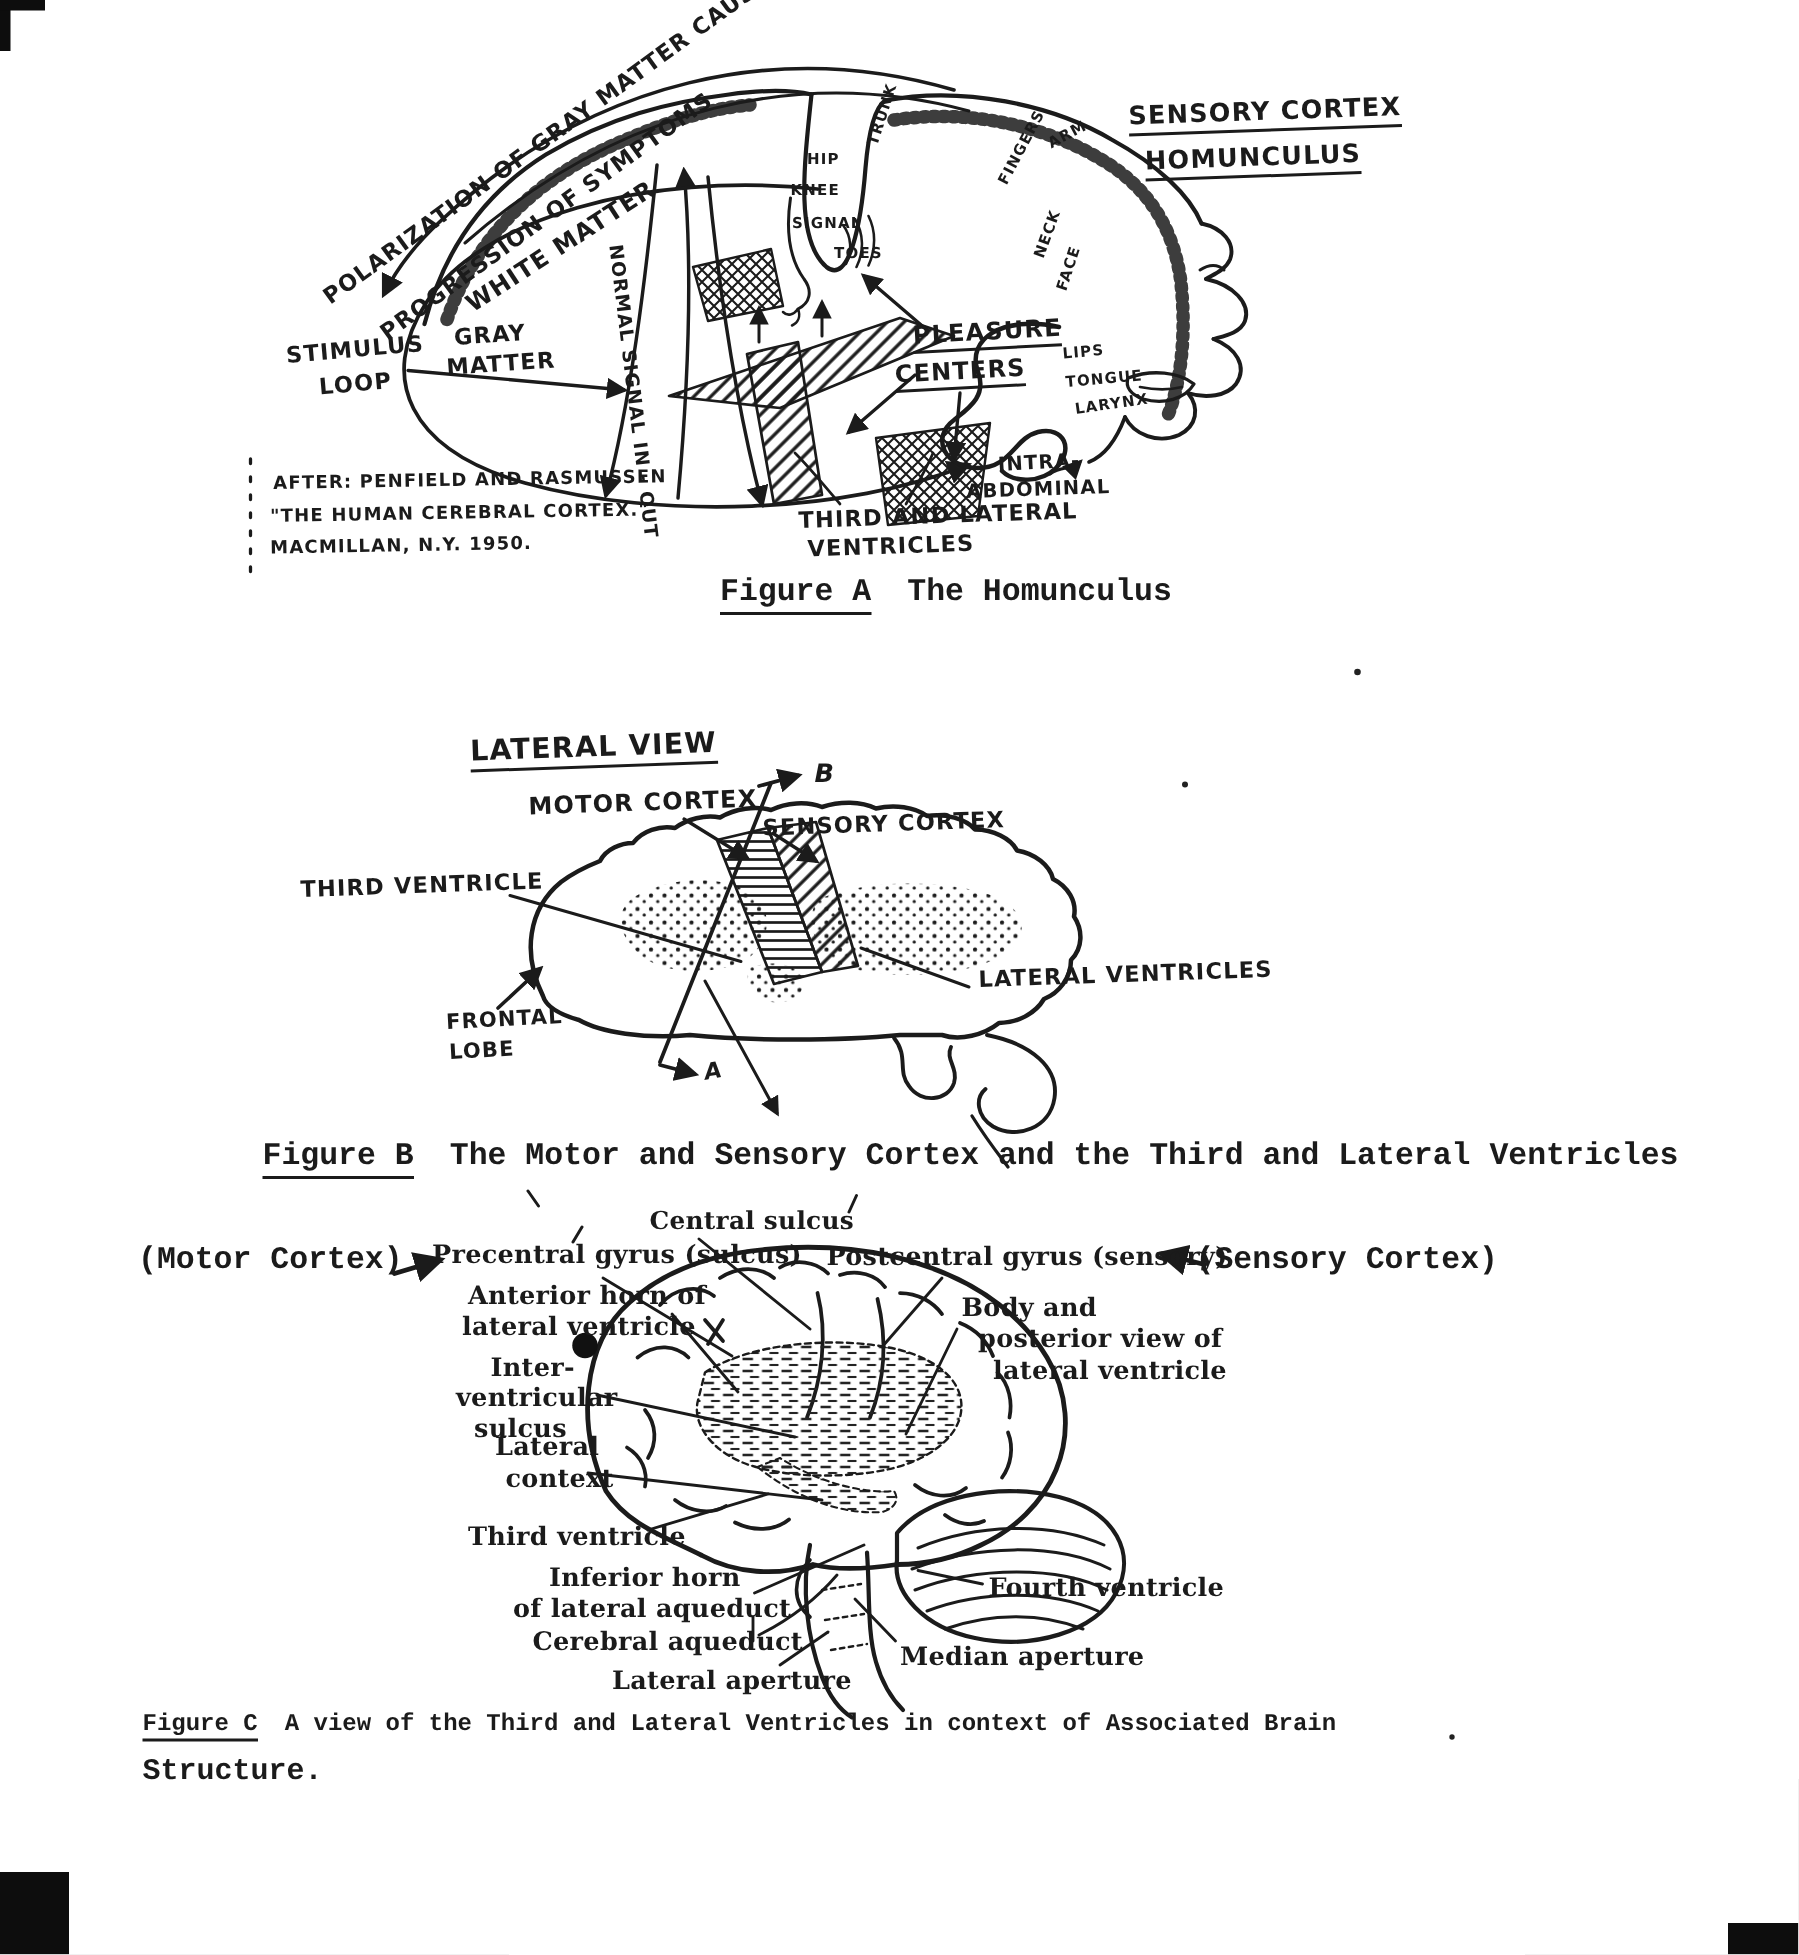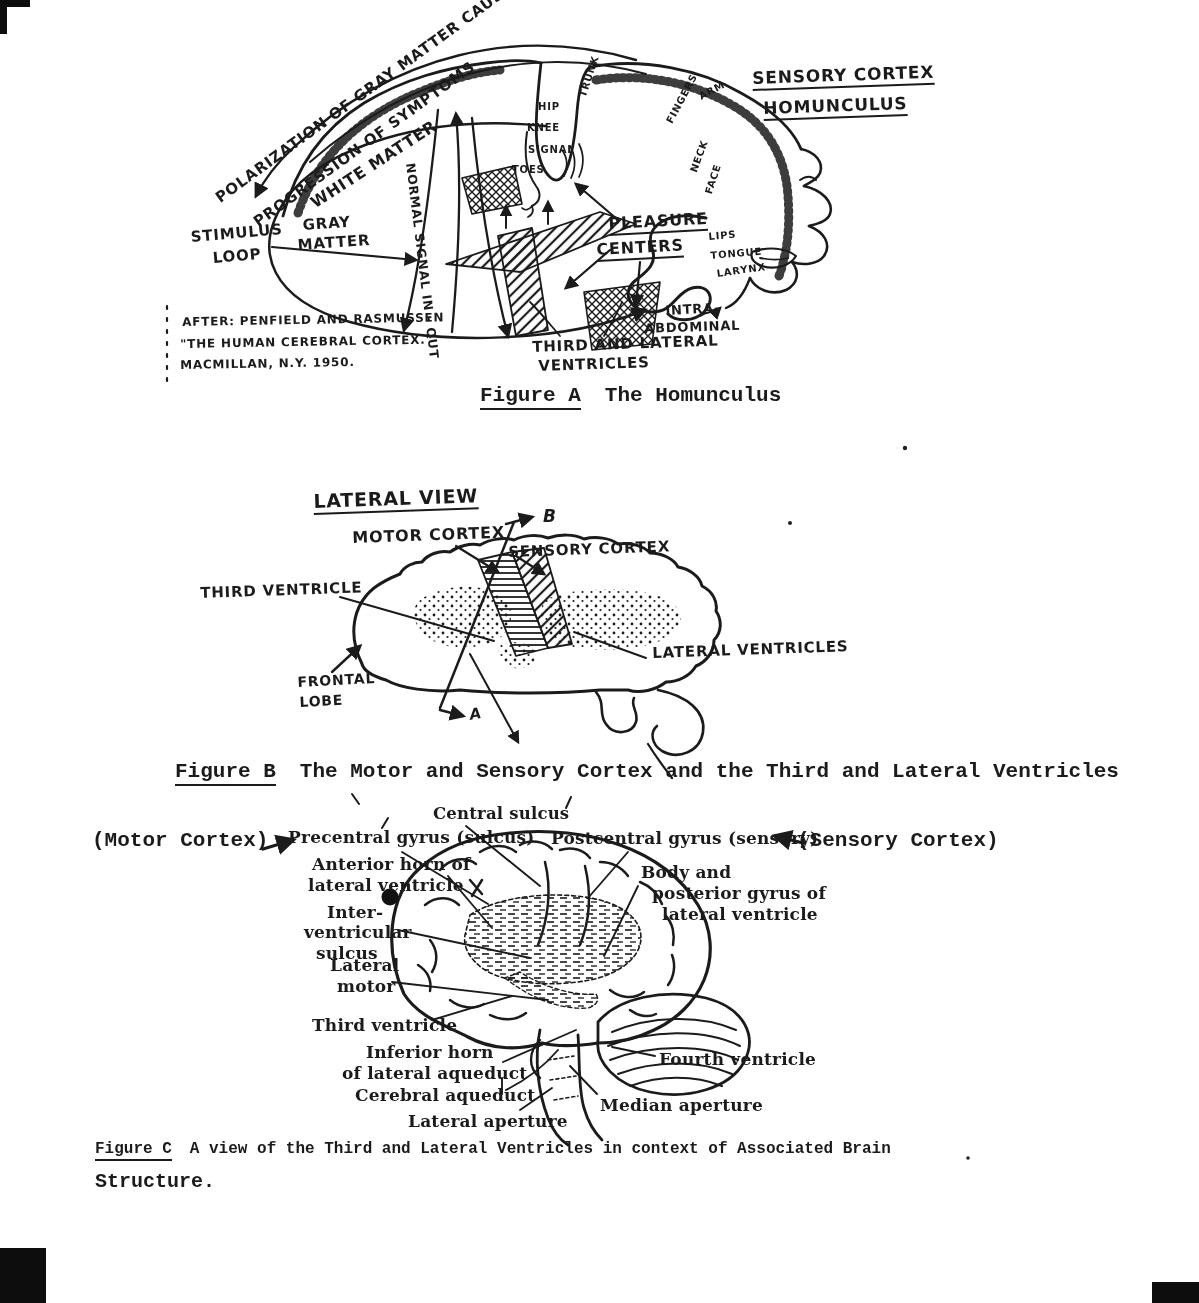--- a/index.html
+++ b/index.html
@@ -210,21 +210,21 @@
   <div class="lab hand" style="left:608px;top:214px;font-size:16px;transform:rotate(-3deg)"><span class="u">PLEASURE</span></div>
   <div class="lab hand" style="left:596px;top:240px;font-size:16px;transform:rotate(-3deg)"><span class="u">CENTERS</span></div>
   <div class="lab hand" style="left:665px;top:303px;font-size:13px;transform:rotate(-3deg)">INTRA-</div>
   <div class="lab hand" style="left:644px;top:321px;font-size:13px;transform:rotate(-2deg)">ABDOMINAL</div>
   <div class="lab hand" style="left:532px;top:338px;font-size:15px;transform:rotate(-2deg)">THIRD AND LATERAL</div>
   <div class="lab hand" style="left:538px;top:357px;font-size:15px;transform:rotate(-2deg)">VENTRICLES</div>
 
   <div class="lab hand" style="left:538px;top:101px;font-size:10px">HIP</div>
   <div class="lab hand" style="left:527px;top:122px;font-size:10px">KNEE</div>
   <div class="lab hand" style="left:528px;top:144px;font-size:10px">SIGNAL</div>
-  <div class="lab hand" style="left:512px;top:164px;font-size:10px">TOES</div>
+  <div class="lab hand" style="left:556px;top:164px;font-size:10px">TOES</div>
   <div class="lab hand" style="left:577px;top:95px;font-size:10px;transform:rotate(-72deg)">TRUNK</div>
   <div class="lab hand" style="left:697px;top:92px;font-size:10px;transform:rotate(-28deg)">ARM</div>
   <div class="lab hand" style="left:664px;top:120px;font-size:10px;transform:rotate(-62deg)">FINGERS</div>
   <div class="lab hand" style="left:688px;top:170px;font-size:10px;transform:rotate(-70deg)">NECK</div>
   <div class="lab hand" style="left:703px;top:192px;font-size:10px;transform:rotate(-72deg)">FACE</div>
   <div class="lab hand" style="left:708px;top:231px;font-size:10px;transform:rotate(-5deg)">LIPS</div>
   <div class="lab hand" style="left:710px;top:250px;font-size:10px;transform:rotate(-5deg)">TONGUE</div>
   <div class="lab hand" style="left:716px;top:268px;font-size:10px;transform:rotate(-8deg)">LARYNX</div>
 
   <div class="lab hand" style="left:182px;top:315px;font-size:12px;transform:rotate(-1deg)">AFTER: PENFIELD AND RASMUSSEN</div>
@@ -250,27 +250,27 @@
   </div>
 
   <div class="lab mono" style="left:92px;top:829px;font-size:21px">(Motor Cortex)</div>
   <div class="lab mono" style="left:797px;top:829px;font-size:21px">(Sensory Cortex)</div>
   <div class="lab serif" style="left:433px;top:804px;font-size:16.5px">Central sulcus</div>
   <div class="lab serif" style="left:288px;top:827px;font-size:17px">Precentral gyrus (sulcus)</div>
   <div class="lab serif" style="left:551px;top:828px;font-size:17px">Postcentral gyrus (sensory)</div>
   <div class="lab serif" style="left:312px;top:854px;font-size:17px">Anterior horn of</div>
   <div class="lab serif" style="left:308px;top:875px;font-size:17px">lateral ventricle</div>
   <div class="lab serif" style="left:641px;top:862px;font-size:17px">Body and</div>
-  <div class="lab serif" style="left:652px;top:883px;font-size:17px">posterior gyrus of</div>
+  <div class="lab serif" style="left:652px;top:883px;font-size:17px">posterior view of</div>
   <div class="lab serif" style="left:662px;top:904px;font-size:17px">lateral ventricle</div>
   <div class="lab serif" style="left:327px;top:902px;font-size:17px">Inter-</div>
   <div class="lab serif" style="left:304px;top:922px;font-size:17px">ventricular</div>
   <div class="lab serif" style="left:316px;top:943px;font-size:17px">sulcus</div>
   <div class="lab serif" style="left:330px;top:955px;font-size:17px">Lateral</div>
-  <div class="lab serif" style="left:337px;top:976px;font-size:17px">motor</div>
+  <div class="lab serif" style="left:337px;top:976px;font-size:17px">context</div>
   <div class="lab serif" style="left:312px;top:1015px;font-size:17px">Third ventricle</div>
   <div class="lab serif" style="left:366px;top:1042px;font-size:17px">Inferior horn</div>
   <div class="lab serif" style="left:342px;top:1063px;font-size:17px">of lateral aqueduct</div>
   <div class="lab serif" style="left:355px;top:1085px;font-size:17px">Cerebral aqueduct</div>
   <div class="lab serif" style="left:408px;top:1111px;font-size:17px">Lateral aperture</div>
   <div class="lab serif" style="left:600px;top:1095px;font-size:17px">Median aperture</div>
   <div class="lab serif" style="left:659px;top:1049px;font-size:17px">Fourth ventricle</div>
 
   <div class="lab mono" style="left:95px;top:1140px;font-size:16px">
     <span class="u">Figure C</span><span class="capgap" style="width:18px"></span><span>A view of the Third and Lateral Ventricles in context of Associated Brain</span>

